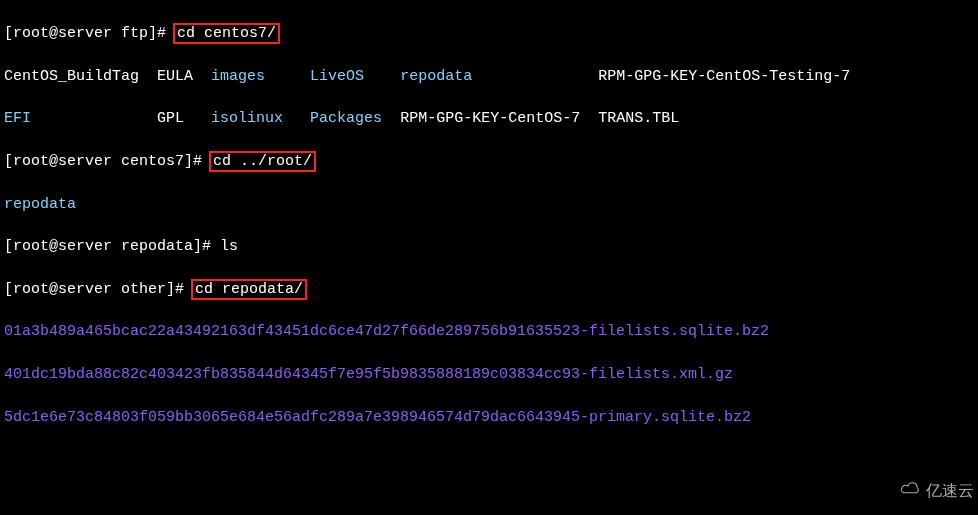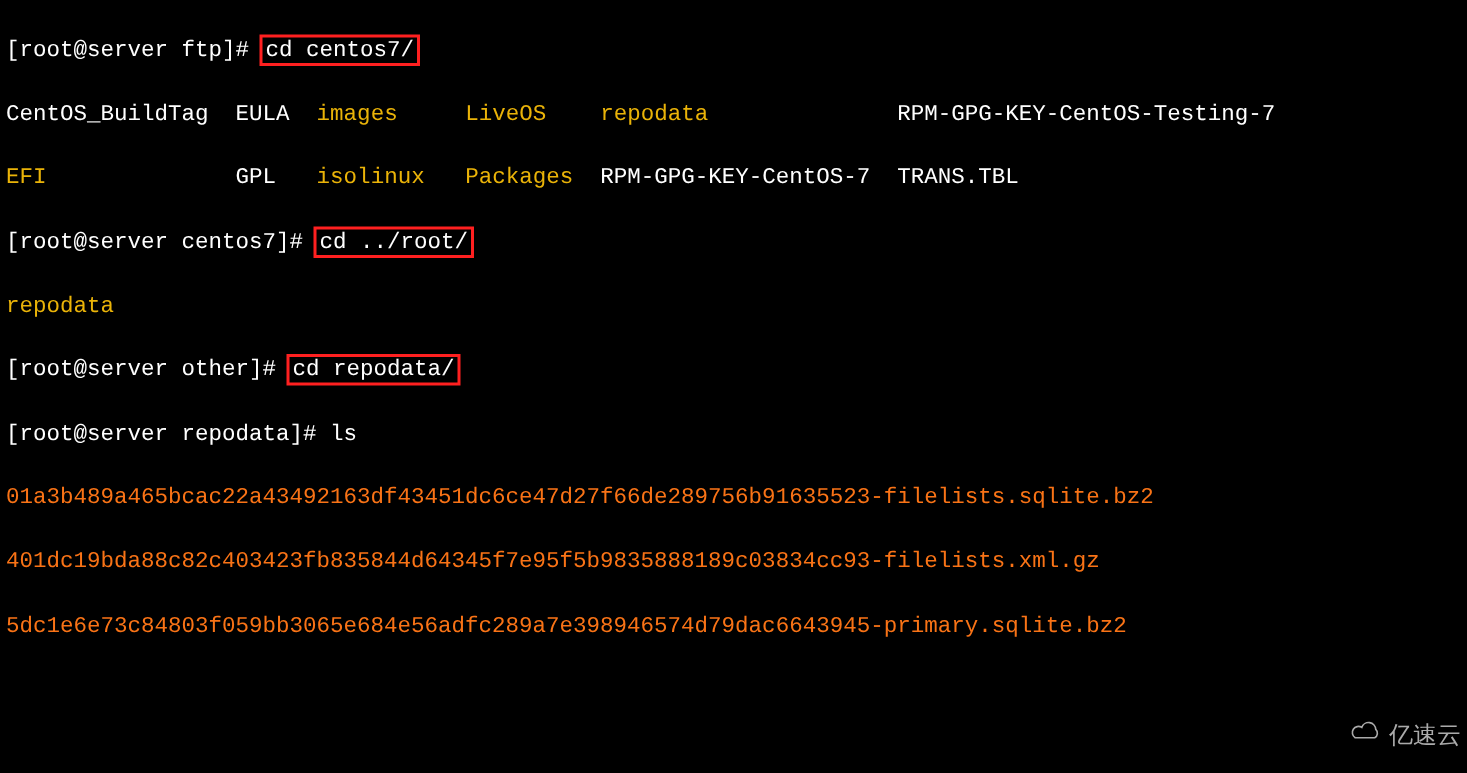--- a/index.html
+++ b/index.html
@@ -16,22 +16,22 @@
       position: relative;
     }
     .terminal {
       padding: 2px 4px;
       white-space: pre;
     }
     .line {
       display: block;
     }
     .white { color: #ffffff; }
-    .red   { color: #f97316; }
-    .blue  { color: #eab308; }
+    .red   { color: #8b5cf6; }
+    .blue  { color: #7dd3fc; }
     .redbox {
       border: 2px solid #ff2020;
       padding: 0 2px;
       margin-left: -2px;
     }
     .watermark {
       position: absolute;
       right: 4px;
       bottom: 12px;
       color: #c8c8c8;
@@ -46,22 +46,22 @@
   </style>
 </head>
 <body>
 
 <div class="terminal">
 <span class="line"><span class="white">[root@server ftp]# </span><span class="white redbox">cd centos7/</span></span>
 <span class="line"><span class="white">CentOS_BuildTag</span><span class="white">  </span><span class="white">EULA</span><span class="white">  </span><span class="blue">images</span><span class="white">     </span><span class="blue">LiveOS</span><span class="white">    </span><span class="blue">repodata</span><span class="white">              </span><span class="white">RPM-GPG-KEY-CentOS-Testing-7</span></span>
 <span class="line"><span class="blue">EFI</span><span class="white">              </span><span class="white">GPL</span><span class="white">   </span><span class="blue">isolinux</span><span class="white">   </span><span class="blue">Packages</span><span class="white">  </span><span class="white">RPM-GPG-KEY-CentOS-7</span><span class="white">  </span><span class="white">TRANS.TBL</span></span>
 <span class="line"><span class="white">[root@server centos7]# </span><span class="white redbox">cd ../root/</span></span>
 <span class="line"><span class="blue">repodata</span></span>
+<span class="line"><span class="white">[root@server repodata]# </span><span class="white">ls</span></span>
 <span class="line"><span class="white">[root@server other]# </span><span class="white redbox">cd repodata/</span></span>
-<span class="line"><span class="white">[root@server repodata]# </span><span class="white">ls</span></span>
 <span class="line red">01a3b489a465bcac22a43492163df43451dc6ce47d27f66de289756b91635523-filelists.sqlite.bz2</span>
 <span class="line red">401dc19bda88c82c403423fb835844d64345f7e95f5b9835888189c03834cc93-filelists.xml.gz</span>
 <span class="line red">5dc1e6e73c84803f059bb3065e684e56adfc289a7e398946574d79dac6643945-primary.sqlite.bz2</span>
 
 
 
 
 
 
 

